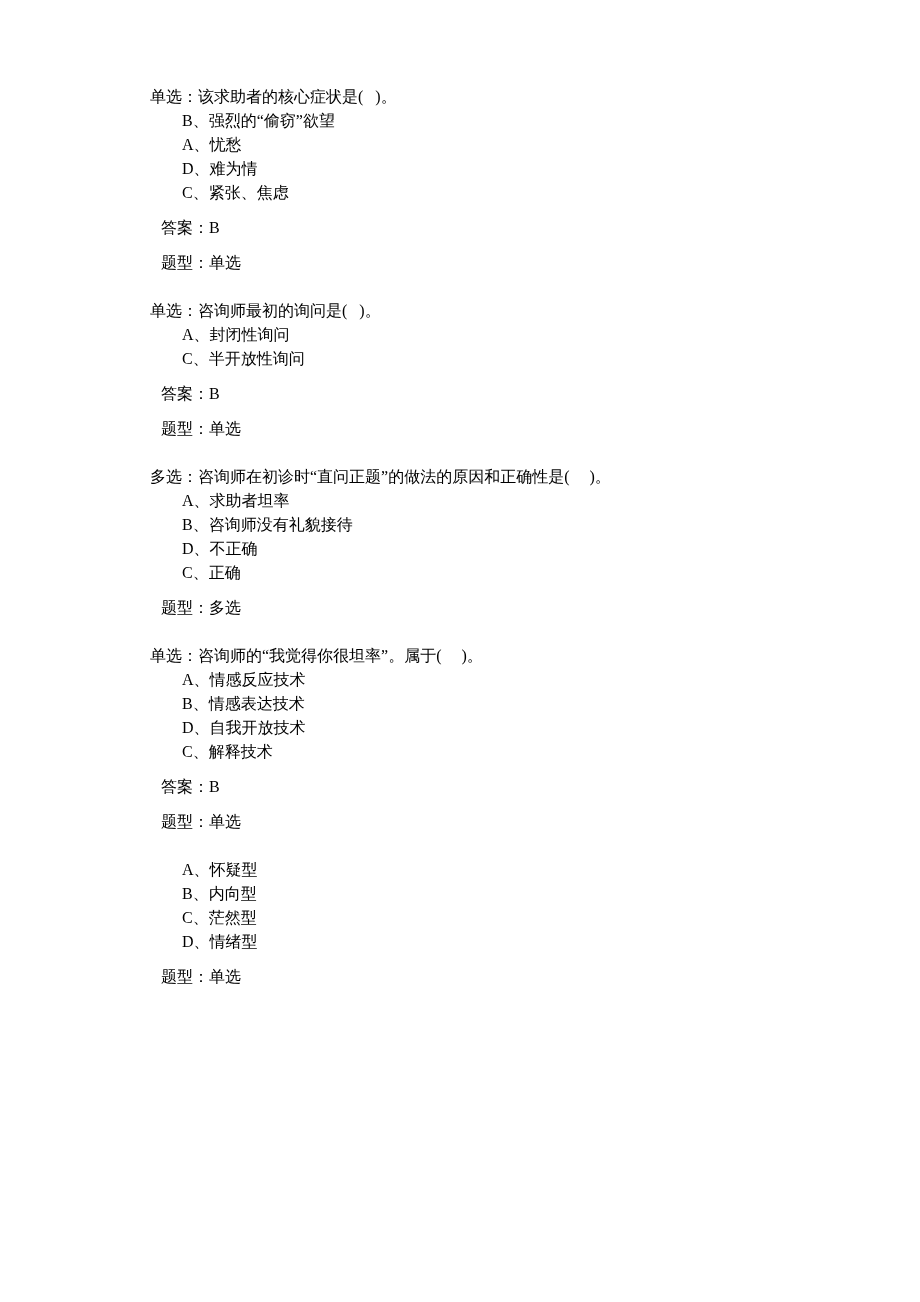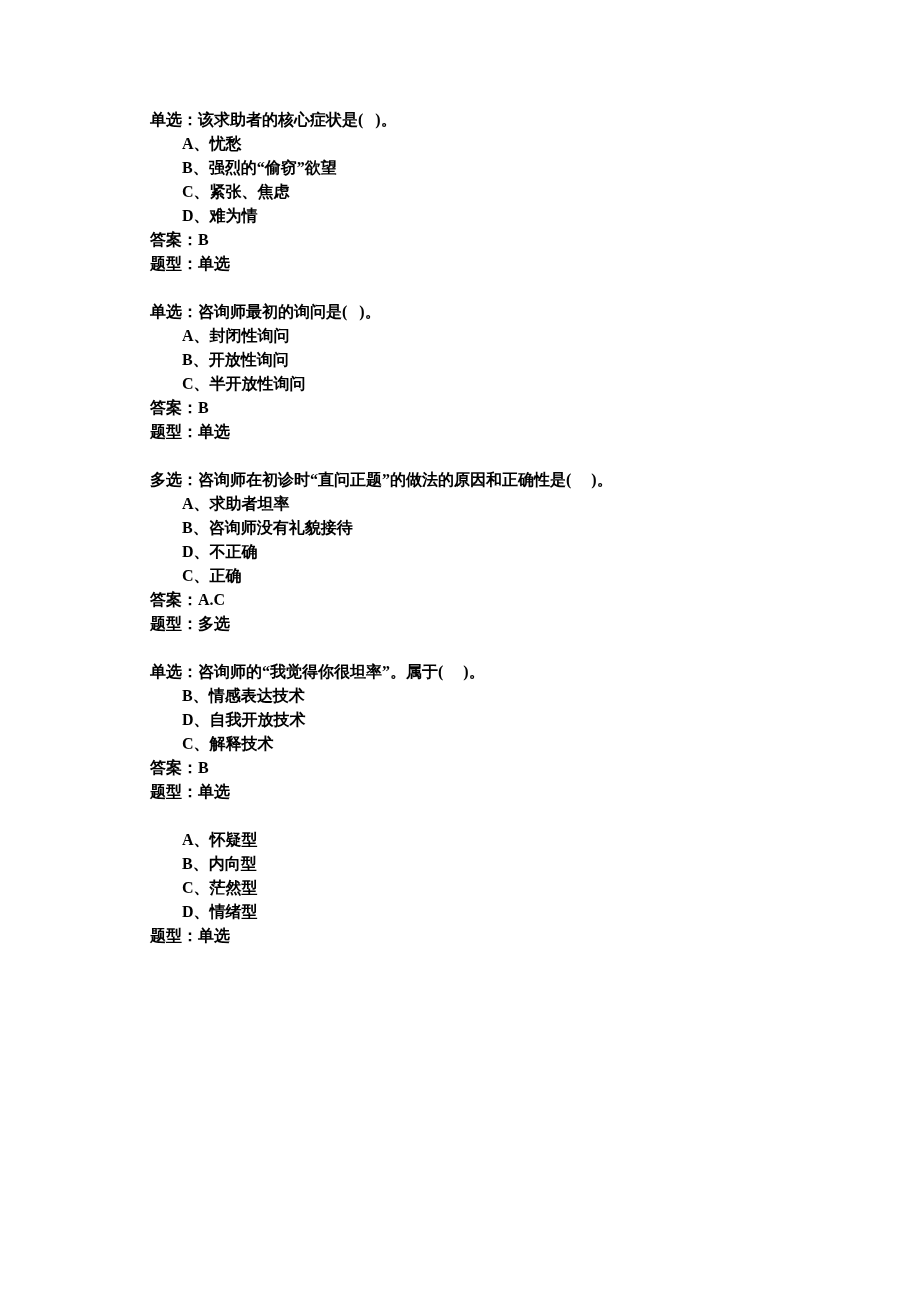--- a/index.html
+++ b/index.html
@@ -9,85 +9,83 @@
       padding: 0;
       width: 920px;
       height: 1302px;
       background: #ffffff;
       font-family: "SimSun", "宋体", serif;
       font-size: 16px;
       line-height: 1.5;
       color: #000000;
     }
     .page {
-      padding: 108px 150px 100px 150px;
-      font-weight: bold;
+      padding: 85px 150px 100px 150px;
     }
     .question-block {
       margin-bottom: 24px;
     }
     .stem {
       margin: 0;
       padding: 0;
     }
     .options {
       margin: 0;
       padding-left: 2em;
     }
     .option {
       display: block;
     }
     .answer, .qtype {
-      margin: 0;
+      margin: 11px;
       padding: 0;
     }
   </style>
 </head>
 <body>
 
 <div class="page">
 
   <div class="question-block">
     <p class="stem">单选：该求助者的核心症状是(&nbsp;&nbsp;&nbsp;)。</p>
     <div class="options">
+      <span class="option">B、强烈的“偷窃”欲望</span>
       <span class="option">A、忧愁</span>
-      <span class="option">B、强烈的“偷窃”欲望</span>
+      <span class="option">D、难为情</span>
       <span class="option">C、紧张、焦虑</span>
-      <span class="option">D、难为情</span>
     </div>
     <p class="answer">答案：B</p>
     <p class="qtype">题型：单选</p>
   </div>
 
   <div class="question-block">
     <p class="stem">单选：咨询师最初的询问是(&nbsp;&nbsp;&nbsp;)。</p>
     <div class="options">
       <span class="option">A、封闭性询问</span>
-      <span class="option">B、开放性询问</span>
       <span class="option">C、半开放性询问</span>
     </div>
     <p class="answer">答案：B</p>
     <p class="qtype">题型：单选</p>
   </div>
 
   <div class="question-block">
     <p class="stem">多选：咨询师在初诊时“直问正题”的做法的原因和正确性是(&nbsp;&nbsp;&nbsp;&nbsp;&nbsp;)。</p>
     <div class="options">
       <span class="option">A、求助者坦率</span>
       <span class="option">B、咨询师没有礼貌接待</span>
       <span class="option">D、不正确</span>
       <span class="option">C、正确</span>
     </div>
-    <p class="answer">答案：A.C</p>
     <p class="qtype">题型：多选</p>
   </div>
 
   <div class="question-block">
     <p class="stem">单选：咨询师的“我觉得你很坦率”。属于(&nbsp;&nbsp;&nbsp;&nbsp;&nbsp;)。</p>
     <div class="options">
+      <span class="option">A、情感反应技术</span>
       <span class="option">B、情感表达技术</span>
       <span class="option">D、自我开放技术</span>
       <span class="option">C、解释技术</span>
     </div>
     <p class="answer">答案：B</p>
     <p class="qtype">题型：单选</p>
   </div>
 
   <div class="question-block">
     <div class="options">

